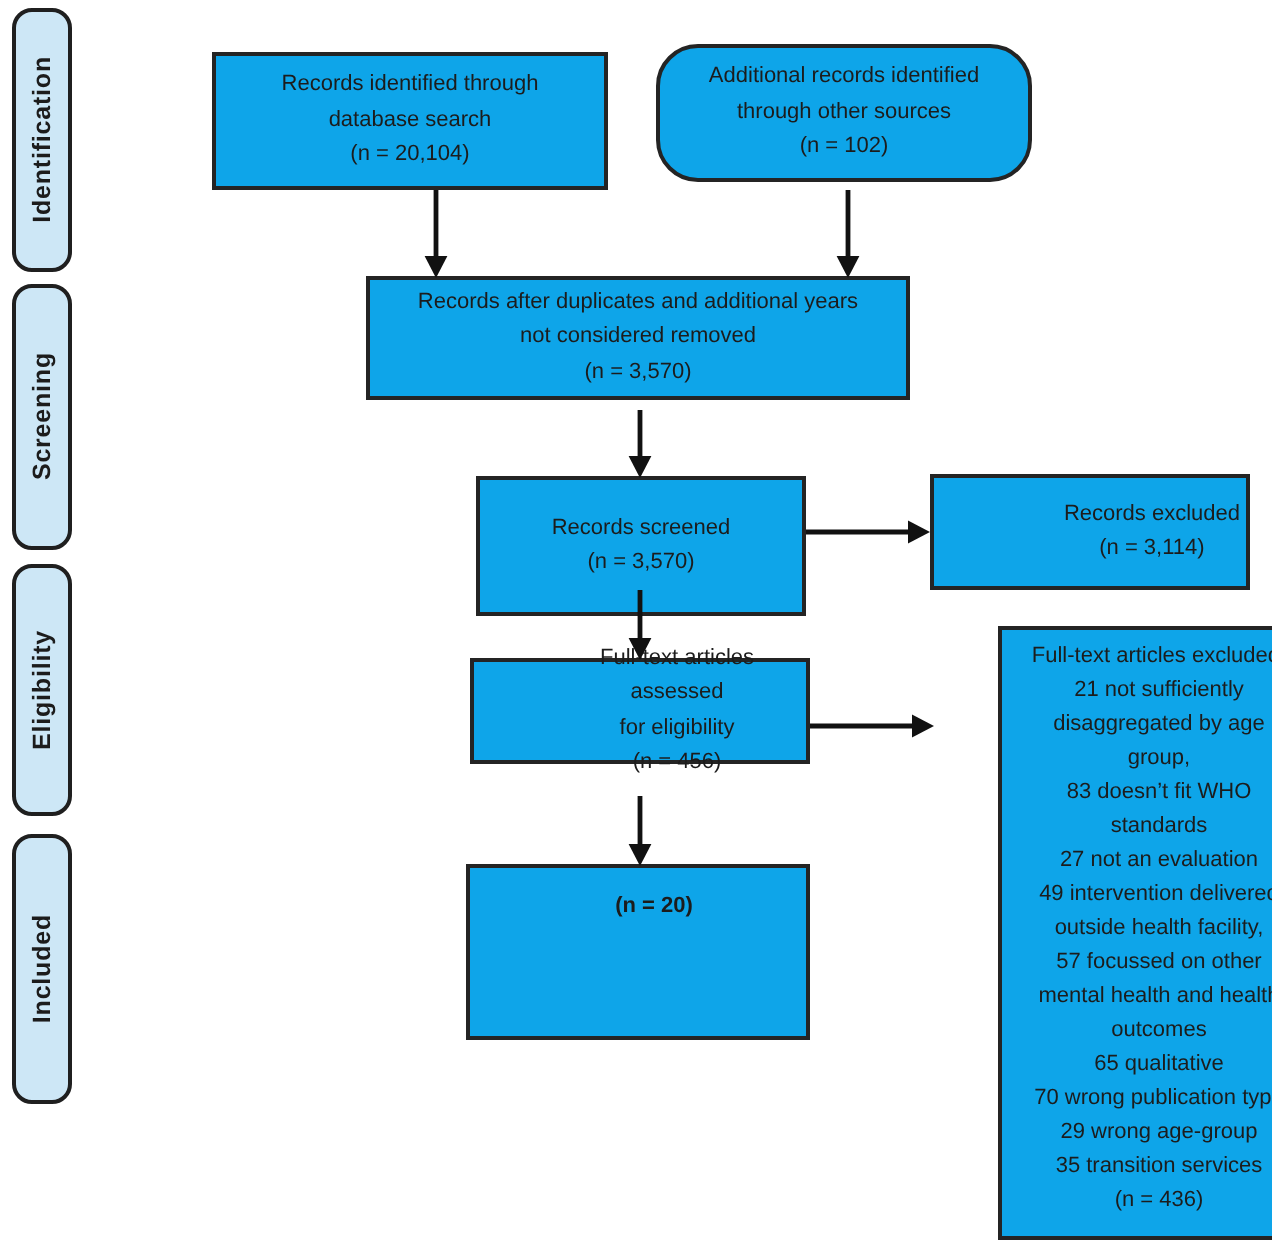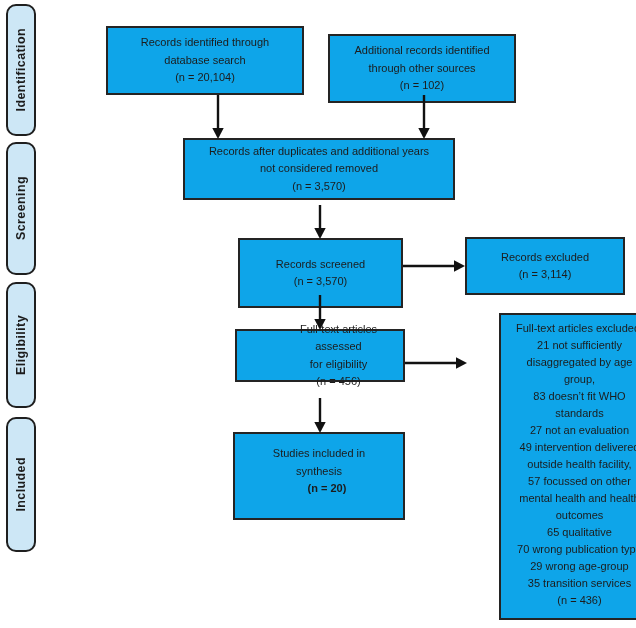--- a/index.html
+++ b/index.html
@@ -48,24 +48,24 @@
     flex-direction: column;
     align-items: center;
     justify-content: center;
     text-align: center;
     font-size: 11px;
     line-height: 17.5px;
     white-space: pre-line;
     padding: 2px 3px;
   }
   .box-db-search       { left: 106px; top: 26px;  width: 198px; height: 69px; }
-  .box-other-sources   { left: 328px; top: 34px;  width: 188px; height: 69px; }
+  .box-other-sources   { left: 328px; top: 22px;  width: 188px; height: 69px; border-radius: 21px; }
   .box-dedup           { left: 183px; top: 138px; width: 272px; height: 62px; }
   .box-screened        { left: 238px; top: 238px; width: 165px; height: 70px; }
-  .box-records-excluded{ left: 465px; top: 237px; width: 160px; height: 58px; }
+  .box-records-excluded{ left: 465px; top: 237px; width: 160px; height: 58px; align-items: flex-end; }
   .box-fulltext        { left: 235px; top: 329px; width: 170px; height: 53px; padding-left: 40px; }
   .box-fulltext-excluded {
     left: 467px; top: 313px; width: 161px; height: 307px;
     justify-content: flex-start;
     line-height: 17px;
     padding-top: 5px;
     margin-left: 32px;
   }
   .box-included        {
     left: 233px; top: 432px; width: 172px; height: 88px;
@@ -149,22 +149,20 @@
 mental health and health
 outcomes
 65 qualitative
 70 wrong publication type
 29 wrong age-group
 35 transition services
 (n =  436)</span>
   </div>
 
   <div class="fbox box-included">
-    <span>Studies included in
-synthesis</span>
     <span class="bold">(n =  20)</span>
   </div>
 
   <svg class="arrows" width="636" height="628" viewBox="0 0 636 628">
     <g>
       <line x1="218" y1="95" x2="218" y2="129"></line>
       <polygon points="212.3,128 223.7,128 218,139"></polygon>
     </g>
     <g>
       <line x1="424" y1="95" x2="424" y2="129"></line>

